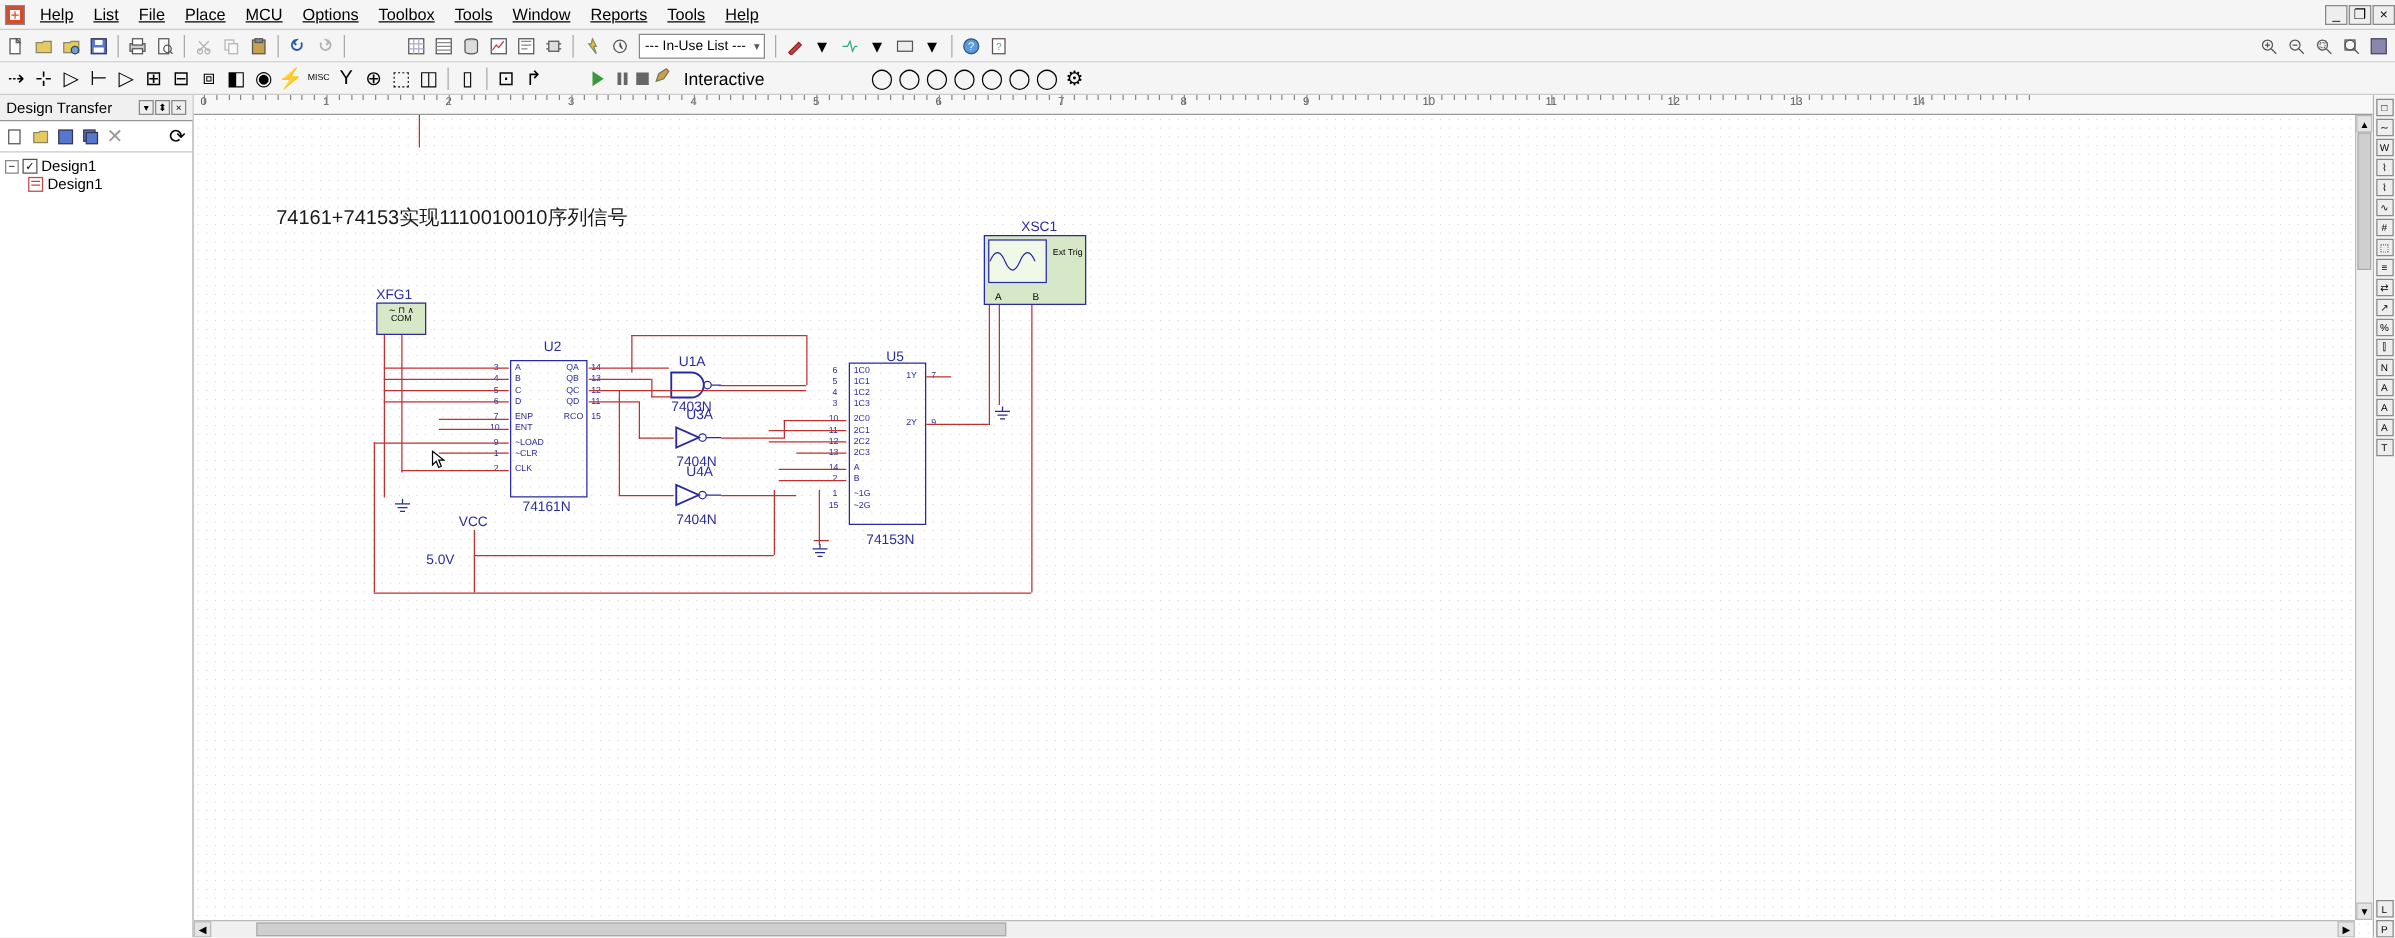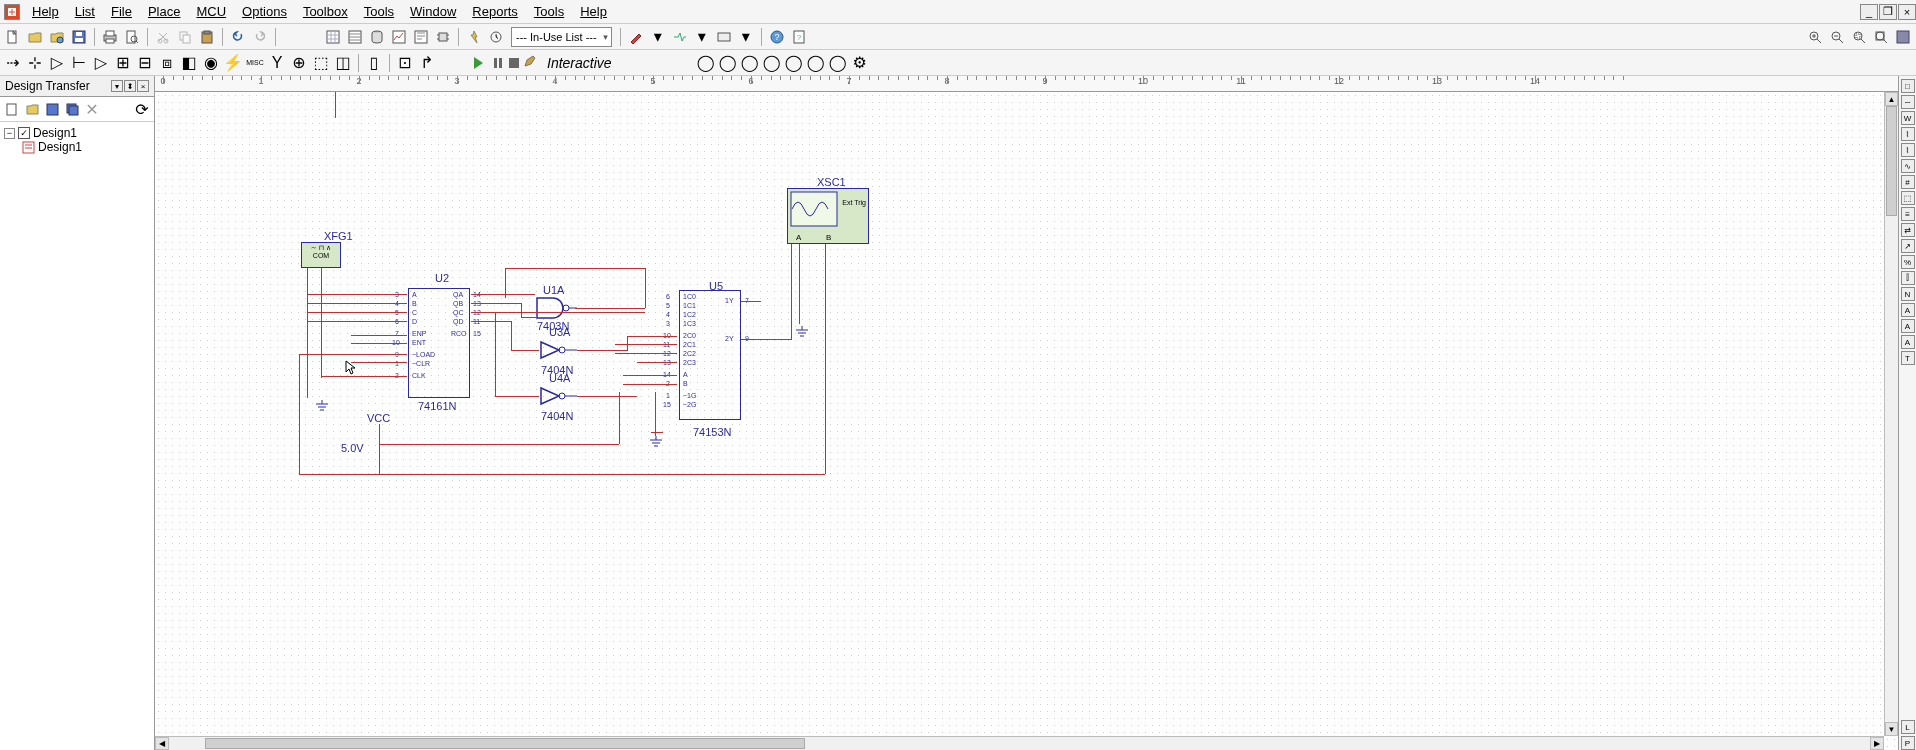--- a/index.html
+++ b/index.html
@@ -19,21 +19,21 @@
 .in-use-select { height: 20px; border: 1px solid #888; background: #fff; font-size: 11px; padding: 0 14px 0 4px; margin: 0 3px; position: relative; display: inline-flex; align-items: center; min-width: 100px; }
 .in-use-select::after { content: "▾"; position: absolute; right: 3px; font-size: 9px; color: #555; }
 .tb-spacer { flex: 1; }
 
 .sim-ctrl { display: flex; align-items: center; gap: 4px; margin-left: 30px; }
 .play-btn { width: 18px; height: 18px; display: flex; align-items: center; justify-content: center; }
 .play-icon { width: 0; height: 0; border-left: 9px solid #3a9a3a; border-top: 6px solid transparent; border-bottom: 6px solid transparent; }
 .pause-btn { width: 14px; height: 14px; display: flex; gap: 2px; align-items: center; justify-content: center; }
 .pause-bar { width: 3px; height: 10px; background: #666; }
 .stop-btn { width: 10px; height: 10px; background: #666; }
-.itxt { font-size: 14px; margin-left: 6px; font-style: italic; }
+.itxt { font-size: 14px; margin-left: 6px; }
 
 .main { display: flex; height: calc(100% - 24px - 26px - 26px); }
 .sidebar { width: 155px; background: #fff; border-right: 1px solid #999; display: flex; flex-direction: column; }
 .sidebar-title { background: #f0f0f0; border-bottom: 1px solid #999; font-size: 12px; padding: 3px 5px; display: flex; align-items: center; justify-content: space-between; }
 .sb-title-ctl { display: flex; gap: 1px; }
 .sb-title-b { width: 12px; height: 12px; border: 1px solid #888; display: flex; align-items: center; justify-content: center; font-size: 8px; background: #eee; }
 .sidebar-icons { display: flex; gap: 2px; padding: 3px; border-bottom: 1px solid #ccc; align-items: center; }
 .sb-icon { width: 18px; height: 18px; border: 1px solid transparent; display: flex; align-items: center; justify-content: center; }
 .tree { padding: 4px; font-size: 12px; }
 .tree-item { display: flex; align-items: center; gap: 3px; }
@@ -571,22 +571,23 @@
         <span class="tick" style="left: 1419.2px; bottom: 0px;"></span>
         <span class="tick" style="left: 1429px; bottom: 0px;"></span>
         <span class="tick" style="left: 1438.8px; bottom: 0px;"></span>
         <span class="tick" style="left: 1448.6px; bottom: 0px;"></span>
         <span class="tick" style="left: 1458.4px; bottom: 0px;"></span>
         <span class="tick" style="left: 1468.2px; bottom: 0px;"></span>
       </div>
     <div class="canvas-wrapper">
       <div class="canvas">
 
-
-        <div class="ref" style="left:169px;top:138px">XFG1</div>
+        <div class="schem-label" style="left:66px;top:72px;font-size:16px">74161+74153实现1110010010序列信号</div>
+
+        <div class="ref" style="left:146px;top:138px">XFG1</div>
         <div class="instr" style="left:146px;top:150px;width:40px;height:26px">
           <div style="font-size:7px;text-align:center;padding-top:1px">∼ ⊓ ∧</div>
           <div style="font-size:7px;text-align:center">COM</div>
         </div>
 
         <div class="ref" style="left:662px;top:84px">XSC1</div>
         <div class="instr" style="left:632px;top:96px;width:82px;height:56px">
           <svg width="48" height="36" style="position:absolute;left:2px;top:2px">
               <rect x="1" y="1" width="46" height="34" fill="#f0f8e8" stroke="#2a2aa0"></rect>
               <path d="M2 18q6-14 12 0t12 0 12 0" stroke="#2a2aa0" fill="none"></path>

